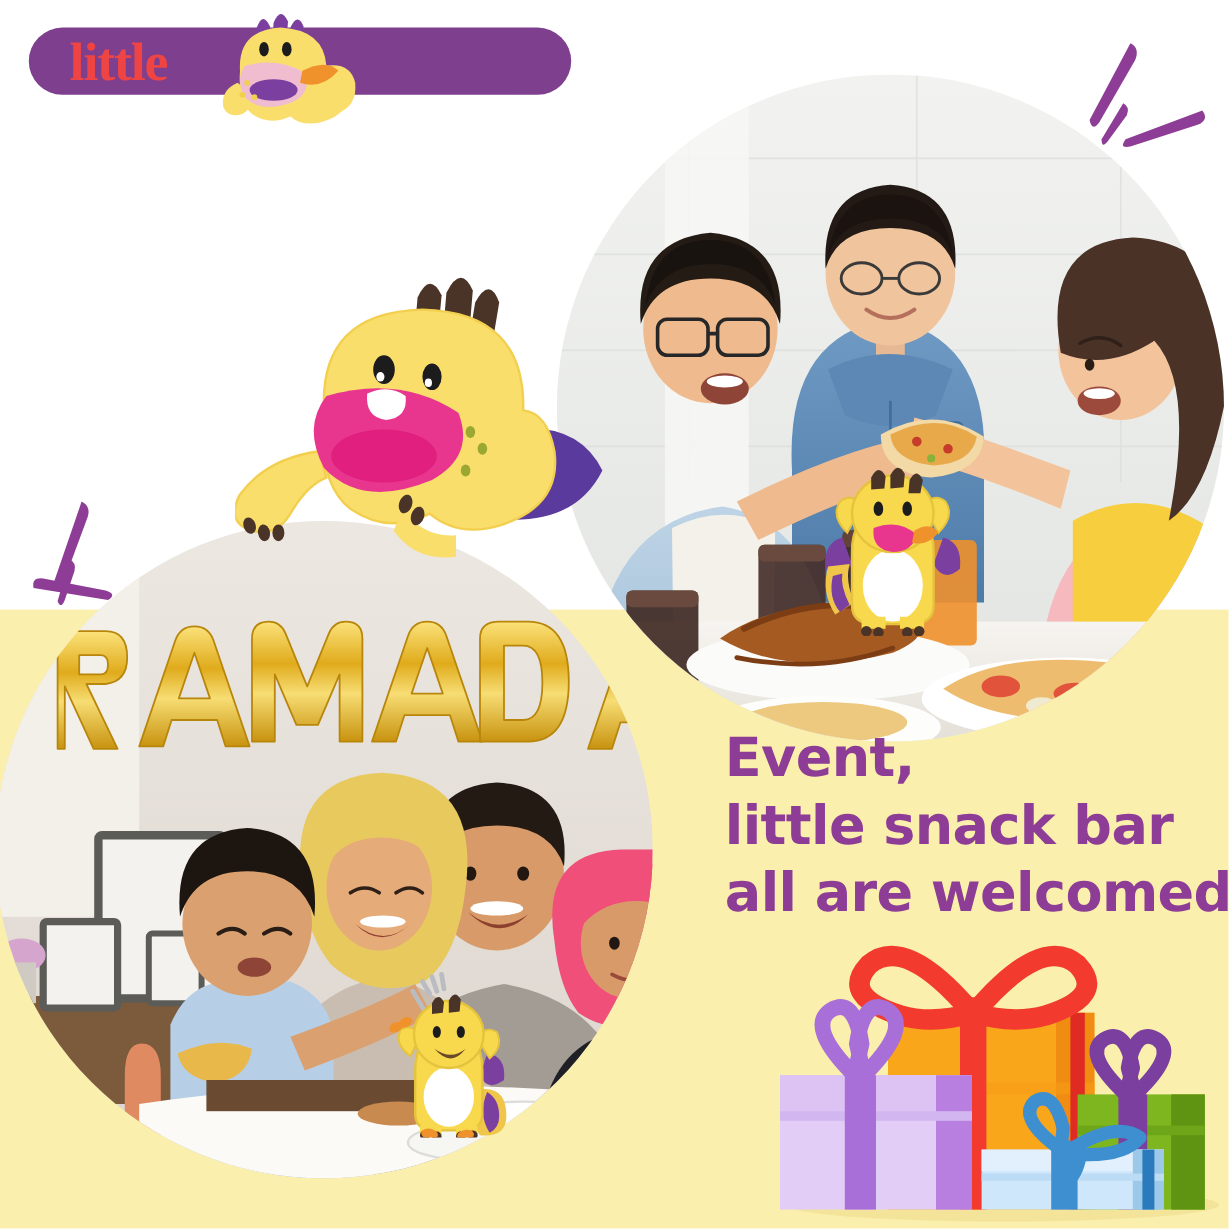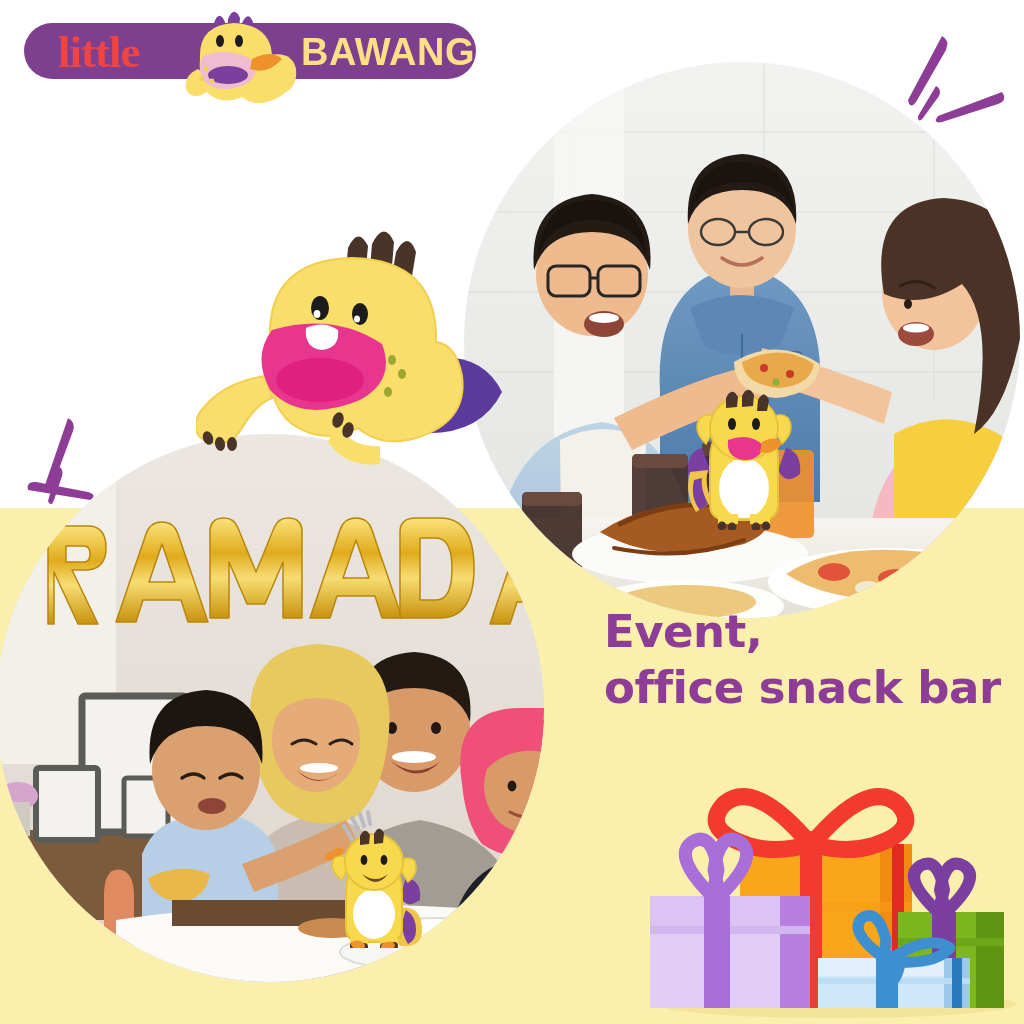--- a/index.html
+++ b/index.html
@@ -438,21 +438,22 @@
       </g>
       <g fill="#f0922c">
         <ellipse cx="36" cy="123" rx="7" ry="4.4" transform="rotate(10 36 123)"></ellipse>
         <ellipse cx="66" cy="124" rx="7" ry="4.4" transform="rotate(-10 66 124)"></ellipse>
       </g>
     </svg>
   </div>
 
   <div class="headline">
     <span class="hl-line">Event,</span>
-    <span class="hl-line">office snack bar</span>
+    <span class="hl-line">little snack bar</span>
+    <span class="hl-line">all are welcomed</span>
   </div>
 
   <div class="gifts">
     <svg viewBox="0 0 384 242" width="384" height="242">
 
       <ellipse cx="196" cy="222" rx="180" ry="14" fill="#f3e49a"></ellipse>
 
       <g>
         <rect x="100" y="62" width="172" height="164" fill="#f9a61a"></rect>
         <rect x="240" y="62" width="32" height="164" fill="#f08c12"></rect>
@@ -503,21 +504,20 @@
         <path d="M252 176 q38 -24 58 -10 q-14 16 -50 14 z" fill="none" stroke="#3e8fd0" stroke-width="11" stroke-linejoin="round"></path>
         <path d="M254 178 q6 18 -2 28 q10 -4 14 -26 z" fill="#3e8fd0"></path>
         <circle cx="249" cy="176" r="8" fill="#3e8fd0"></circle>
       </g>
     </svg>
   </div>
 
   <div class="logo">
     <div class="logo-pill"></div>
     <div class="logo-little">little</div>
-    <div class="logo-bawang">BAWANG</div>
     <div class="logo-mascot">
       <svg viewBox="0 0 120 96" width="120" height="96">
         <g fill="#7b3fa0">
           <path d="M30 16 q5 -14 11 -1 l-1 12 l-11 1 z"></path>
           <path d="M44 12 q6 -14 12 -1 l-1 13 l-12 1 z"></path>
           <path d="M58 16 q6 -13 11 -1 l-2 13 l-10 0 z"></path>
         </g>
 
         <path d="M16 52 q-2 -34 34 -36 q36 2 38 32 q16 2 18 18 q2 22 -20 28 q-16 6 -28 -4 q-18 8 -32 -2 q-12 -10 -10 -36 z" fill="#fade6b"></path>
 

